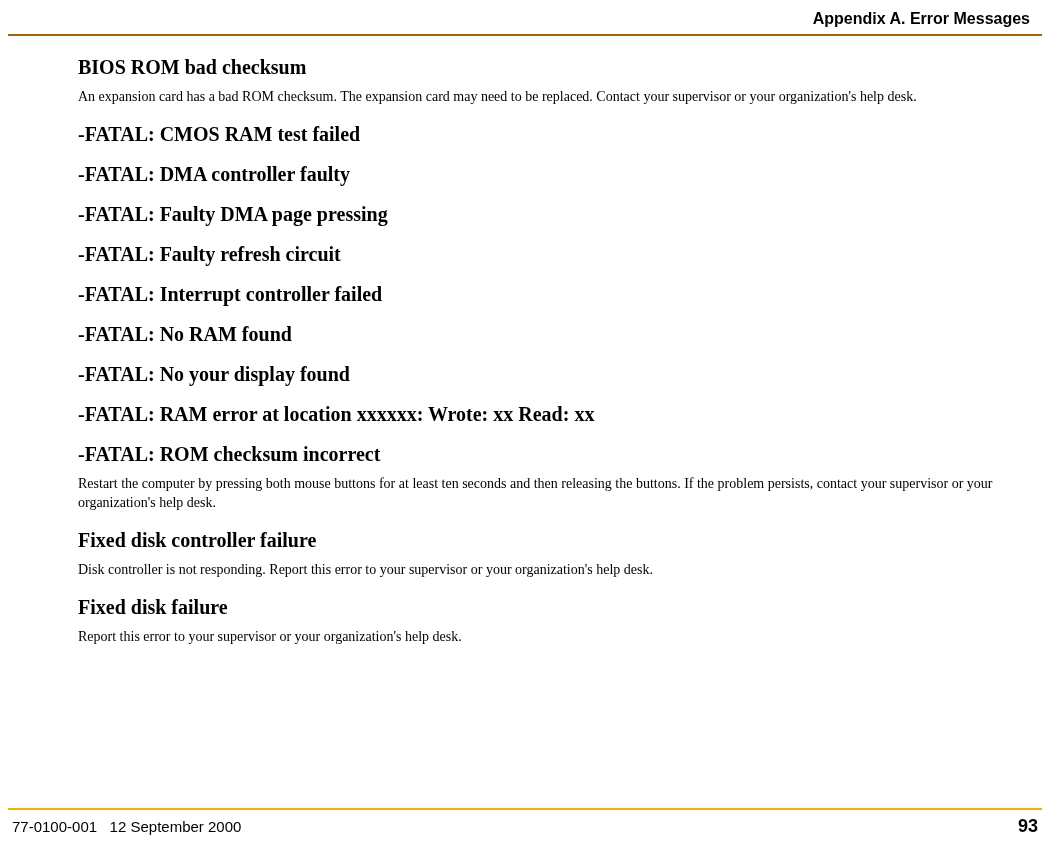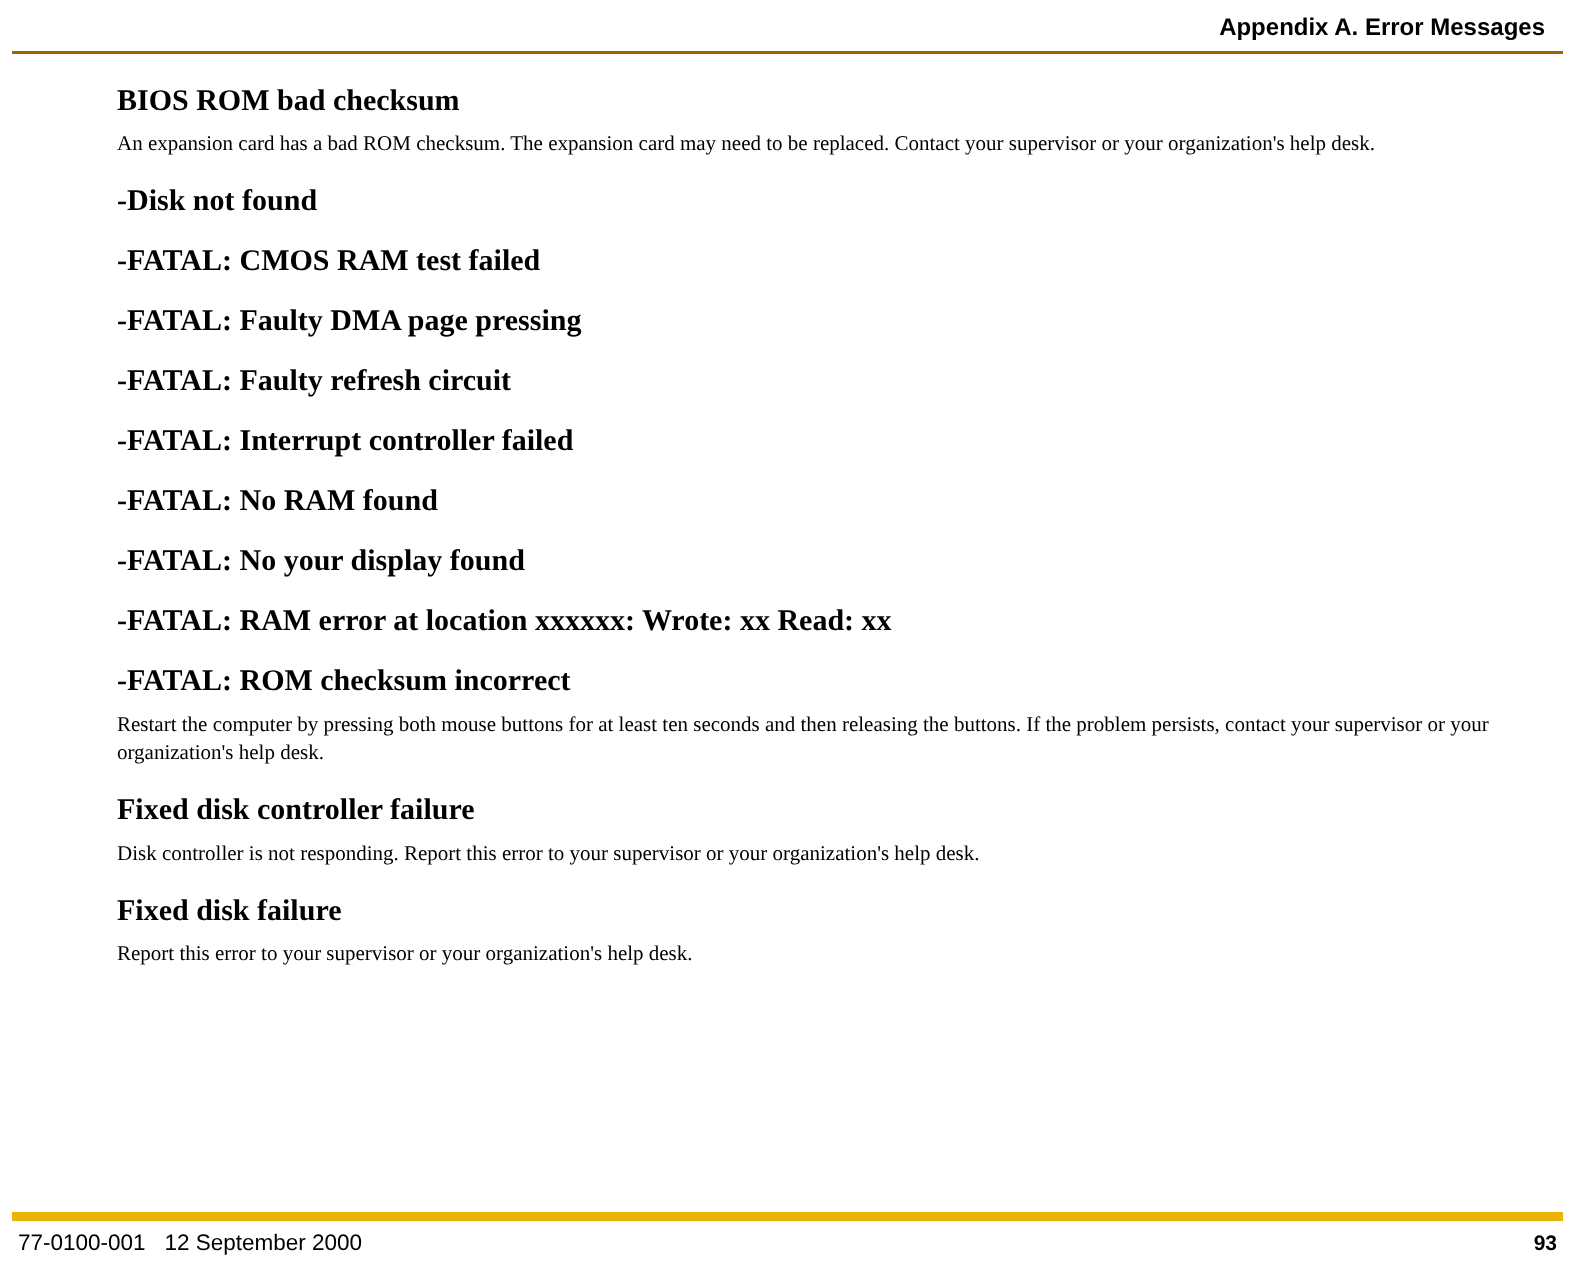--- a/index.html
+++ b/index.html
@@ -42,51 +42,51 @@
   .error-body {
     font-size: 14px;
     line-height: 1.35;
     margin-bottom: 6px;
   }
   .page-footer {
     position: absolute;
     bottom: 18px;
     left: 8px;
     right: 8px;
-    border-top: 6px solid #eab308;
+    border-top: 2px solid #eab308;
     padding-top: 6px;
     display: flex;
     justify-content: space-between;
     align-items: baseline;
     font-family: Arial, Helvetica, sans-serif;
   }
   .footer-left {
     font-size: 15px;
     padding-left: 4px;
   }
   .footer-right {
-    font-size: 14px;
+    font-size: 18px;
     font-weight: bold;
     padding-right: 4px;
   }
 </style>
 </head>
 <body>
 
 <div class="page-header">
   <span>Appendix A. Error Messages</span>
 </div>
 
 <div class="content">
 
   <div class="error-heading">BIOS ROM bad checksum</div>
   <div class="error-body">An expansion card has a bad ROM checksum. The expansion card may need to be replaced. Contact your supervisor or your organization's help desk.</div>
 
-  <div class="error-heading">-Disk not found</div>
   <div class="error-heading">-FATAL: CMOS RAM test failed</div>
+  <div class="error-heading">-FATAL: DMA controller faulty</div>
   <div class="error-heading">-FATAL: Faulty DMA page pressing</div>
   <div class="error-heading">-FATAL: Faulty refresh circuit</div>
   <div class="error-heading">-FATAL: Interrupt controller failed</div>
   <div class="error-heading">-FATAL: No RAM found</div>
   <div class="error-heading">-FATAL: No your display found</div>
   <div class="error-heading">-FATAL: RAM error at location xxxxxx: Wrote: xx Read: xx</div>
 
   <div class="error-heading">-FATAL: ROM checksum incorrect</div>
   <div class="error-body">Restart the computer by pressing both mouse buttons for at least ten seconds and then releasing the buttons. If the problem persists, contact your supervisor or your organization's help desk.</div>
 

